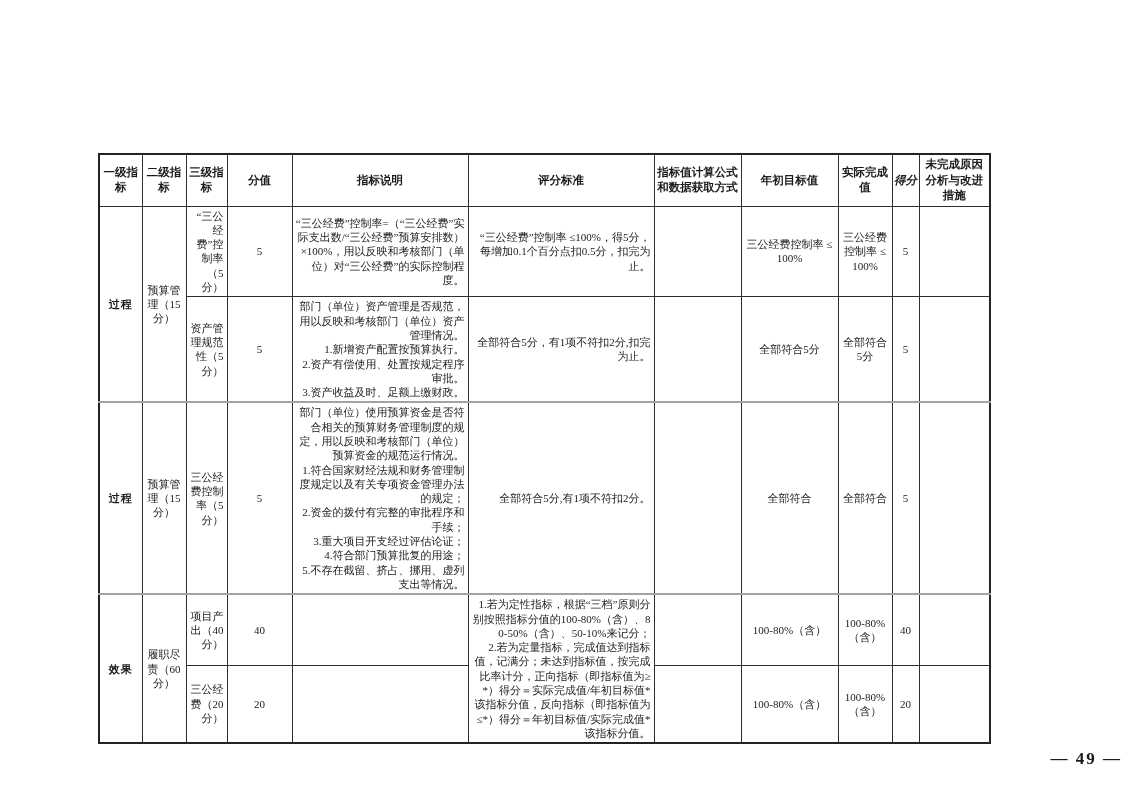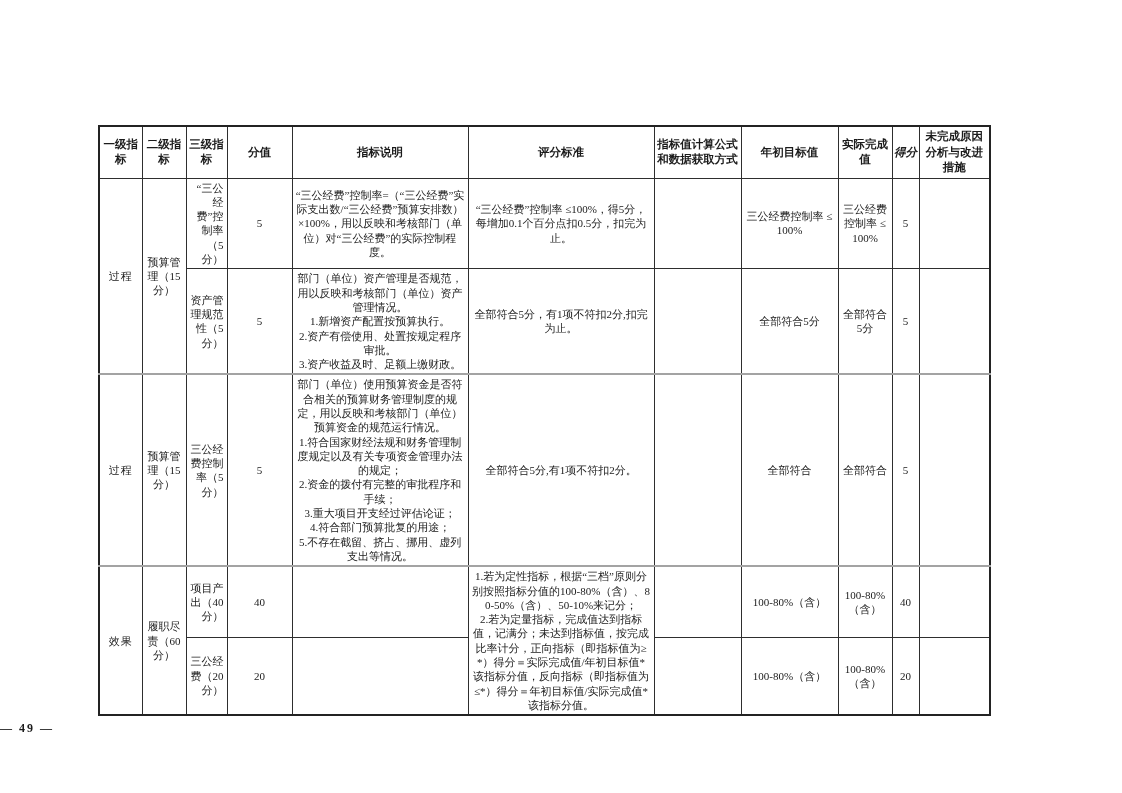--- a/index.html
+++ b/index.html
@@ -1,54 +1,54 @@
 <!DOCTYPE html>
 <html><head>
 <meta charset="utf-8">
 <style>
   html,body{margin:0;padding:0;}
   body{
     width:1122px;height:793px;background:#ffffff;position:relative;overflow:hidden;
     font-family:"Liberation Serif","DejaVu Serif",serif;color:#1b1b1b;
   }
-  .page{position:absolute;inset:0;background:#ffffff;}
+  .page{position:absolute;inset:0;background:#ffffff;margin-top:28px;}
   table.grid{
     position:absolute;left:98px;top:125px;width:891px;
     border-collapse:collapse;table-layout:fixed;
     border:2px solid #232323;
   }
   .grid th,.grid td{
     border:1px solid #2e2e2e;
     vertical-align:middle;overflow:hidden;
     padding:2px 3px;
     font-size:11px;line-height:1.3;
     word-break:break-all;
   }
   .grid th{
     font-weight:bold;font-size:11.5px;text-align:center;padding:2px 1px;line-height:1.35;
   }
   .th-score{white-space:nowrap;font-style:italic;}
   tr.sec-top td{border-top:2px solid #a3a3a3;}
   .c{text-align:center;}
-  .l{text-align:center;}
+  .l{text-align:right;}
   .pre{white-space:pre-line;}
   .desc{font-size:10.5px;line-height:1.32;padding:2px 4px;}
-  .lv1{font-weight:normal;font-size:13px;line-height:1.5;letter-spacing:1px;}
+  .lv1{font-weight:bold;font-size:13px;line-height:1.5;letter-spacing:1px;}
   .lv2{font-size:11px;}
   .lv3{font-size:11px;text-align:right;padding:2px 4px;}
   .val{font-size:10.5px;}
   .notes{
     position:absolute;left:93px;top:676px;width:947px;
     font-size:11.5px;line-height:1.34;color:#1b1b1b;
   }
   .notes p{margin:0;}
   .notes .n2{text-indent:22px;}
   .pageno{
-    position:absolute;left:0;top:721px;width:1122px;text-align:left;
-    font-size:12px;font-weight:bold;letter-spacing:2px;
+    position:absolute;left:0;top:721px;width:1122px;text-align:right;
+    font-size:17px;font-weight:bold;letter-spacing:2px;
   }
 </style>
 </head>
 <body>
 
 <div class="page">
 
   <table class="grid">
     <colgroup>
       <col style="width:43px">

